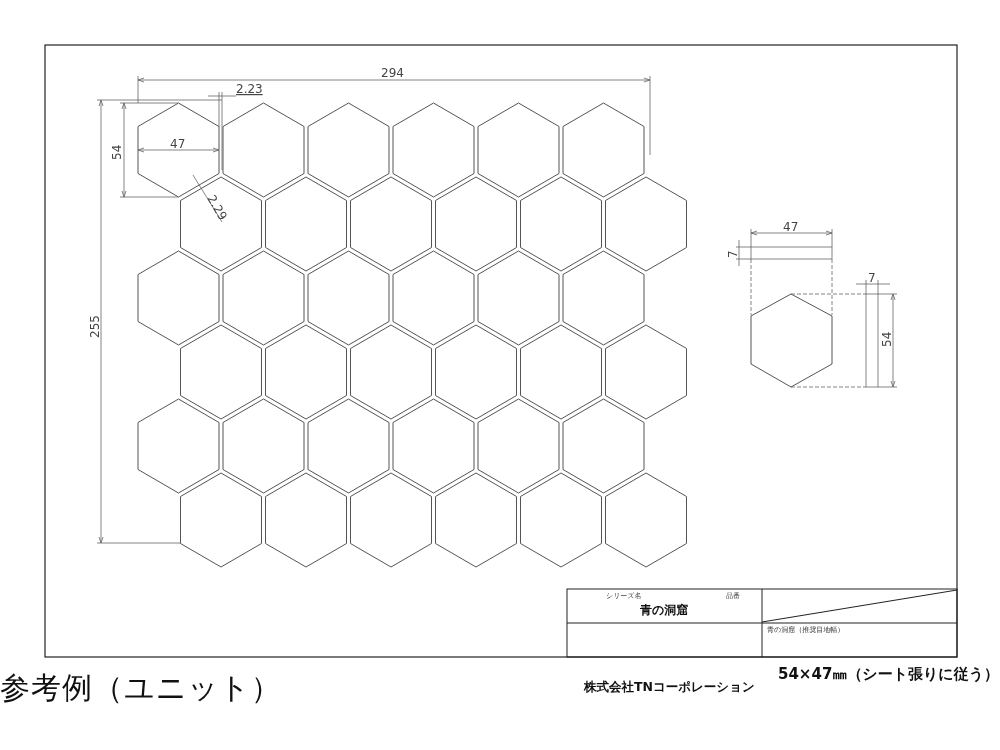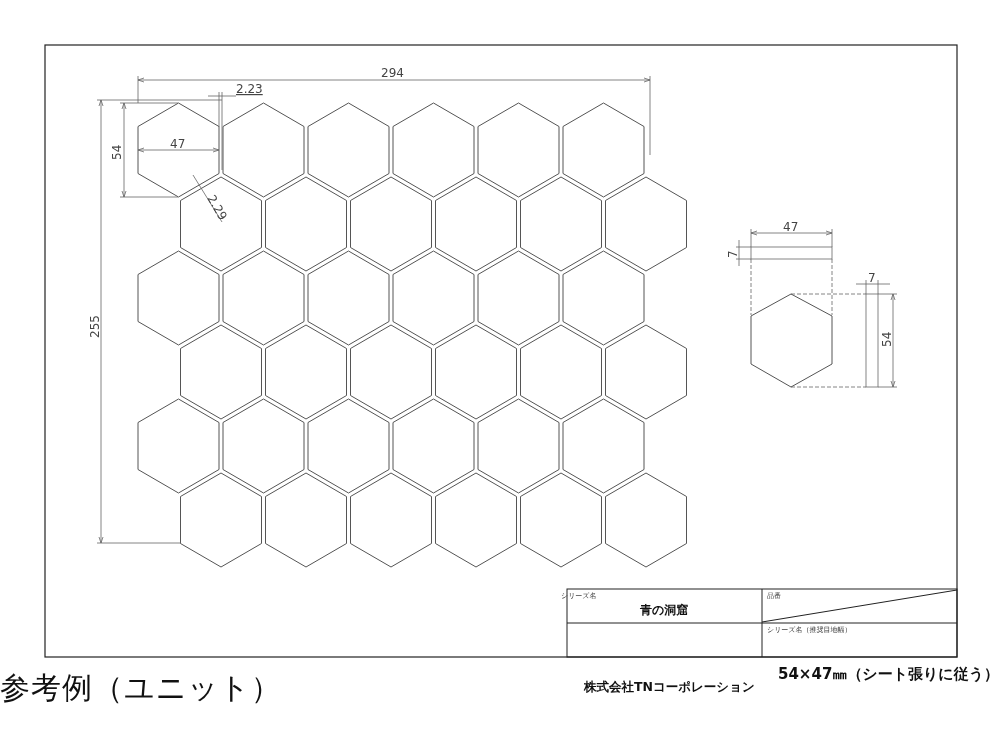--- a/index.html
+++ b/index.html
@@ -124,20 +124,20 @@
   </g>
 
   <g stroke="#222" stroke-width="1" fill="none">
     <rect x="567" y="589" width="390" height="68"></rect>
     <line x1="567" y1="623" x2="957" y2="623"></line>
     <line x1="762" y1="589" x2="762" y2="657"></line>
     <line x1="762" y1="622" x2="957" y2="590"></line>
   </g>
 </svg>
 
-<div class="tb-text tb-small" style="left:561px;top:591px;">シリーズ名</div>
+<div class="tb-text tb-small" style="left:606px;top:591px;">シリーズ名</div>
 <div class="tb-text tb-main" style="left:640px;top:602px;">青の洞窟</div>
-<div class="tb-text tb-small" style="left:767px;top:591px;">品番</div>
+<div class="tb-text tb-small" style="left:726px;top:591px;">品番</div>
 <div class="tb-text tb-main" style="left:584px;top:637px;font-size:12.5px;margin-top:42px;">株式会社TNコーポレーション</div>
-<div class="tb-text tb-small" style="left:767px;top:625px;">シリーズ名（推奨目地幅）</div>
+<div class="tb-text tb-small" style="left:767px;top:625px;">青の洞窟（推奨目地幅）</div>
 <div class="tb-text tb-main" style="left:778px;top:637px;font-size:15px;margin-top:28px;">54×47㎜（シート張りに従う）</div>
 
 <div class="caption">参考例（ユニット）</div>
 
 </body></html>

